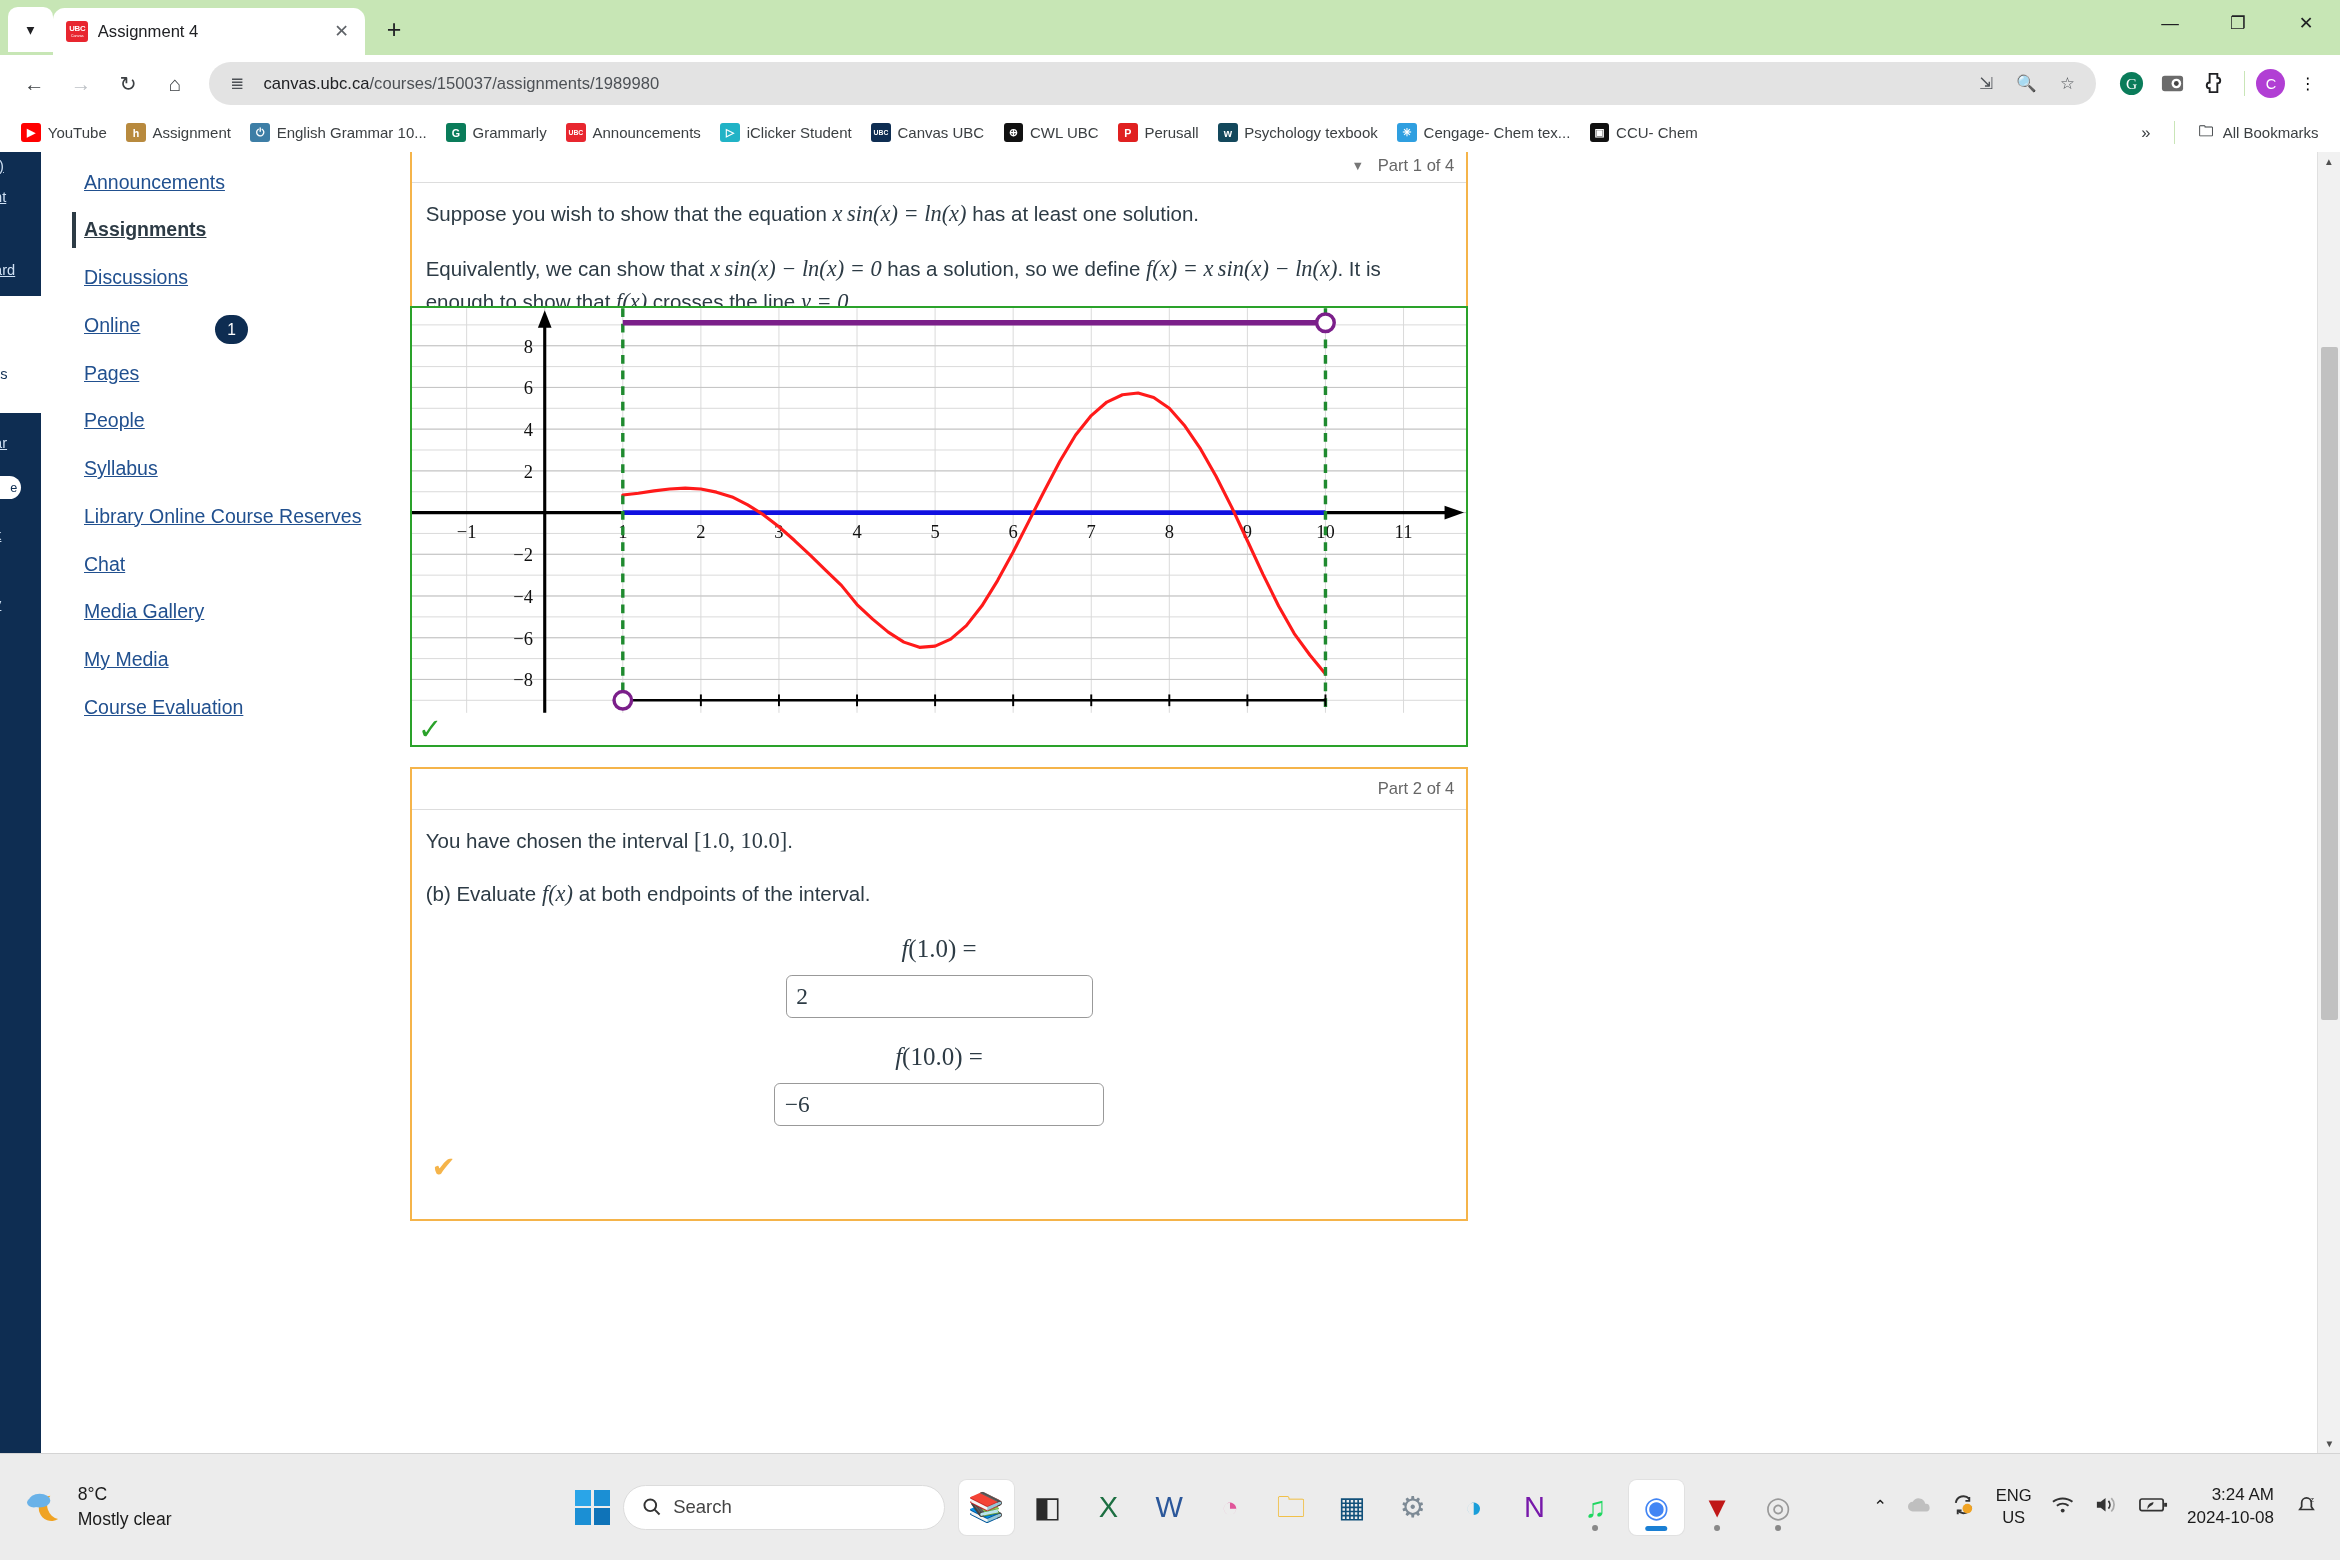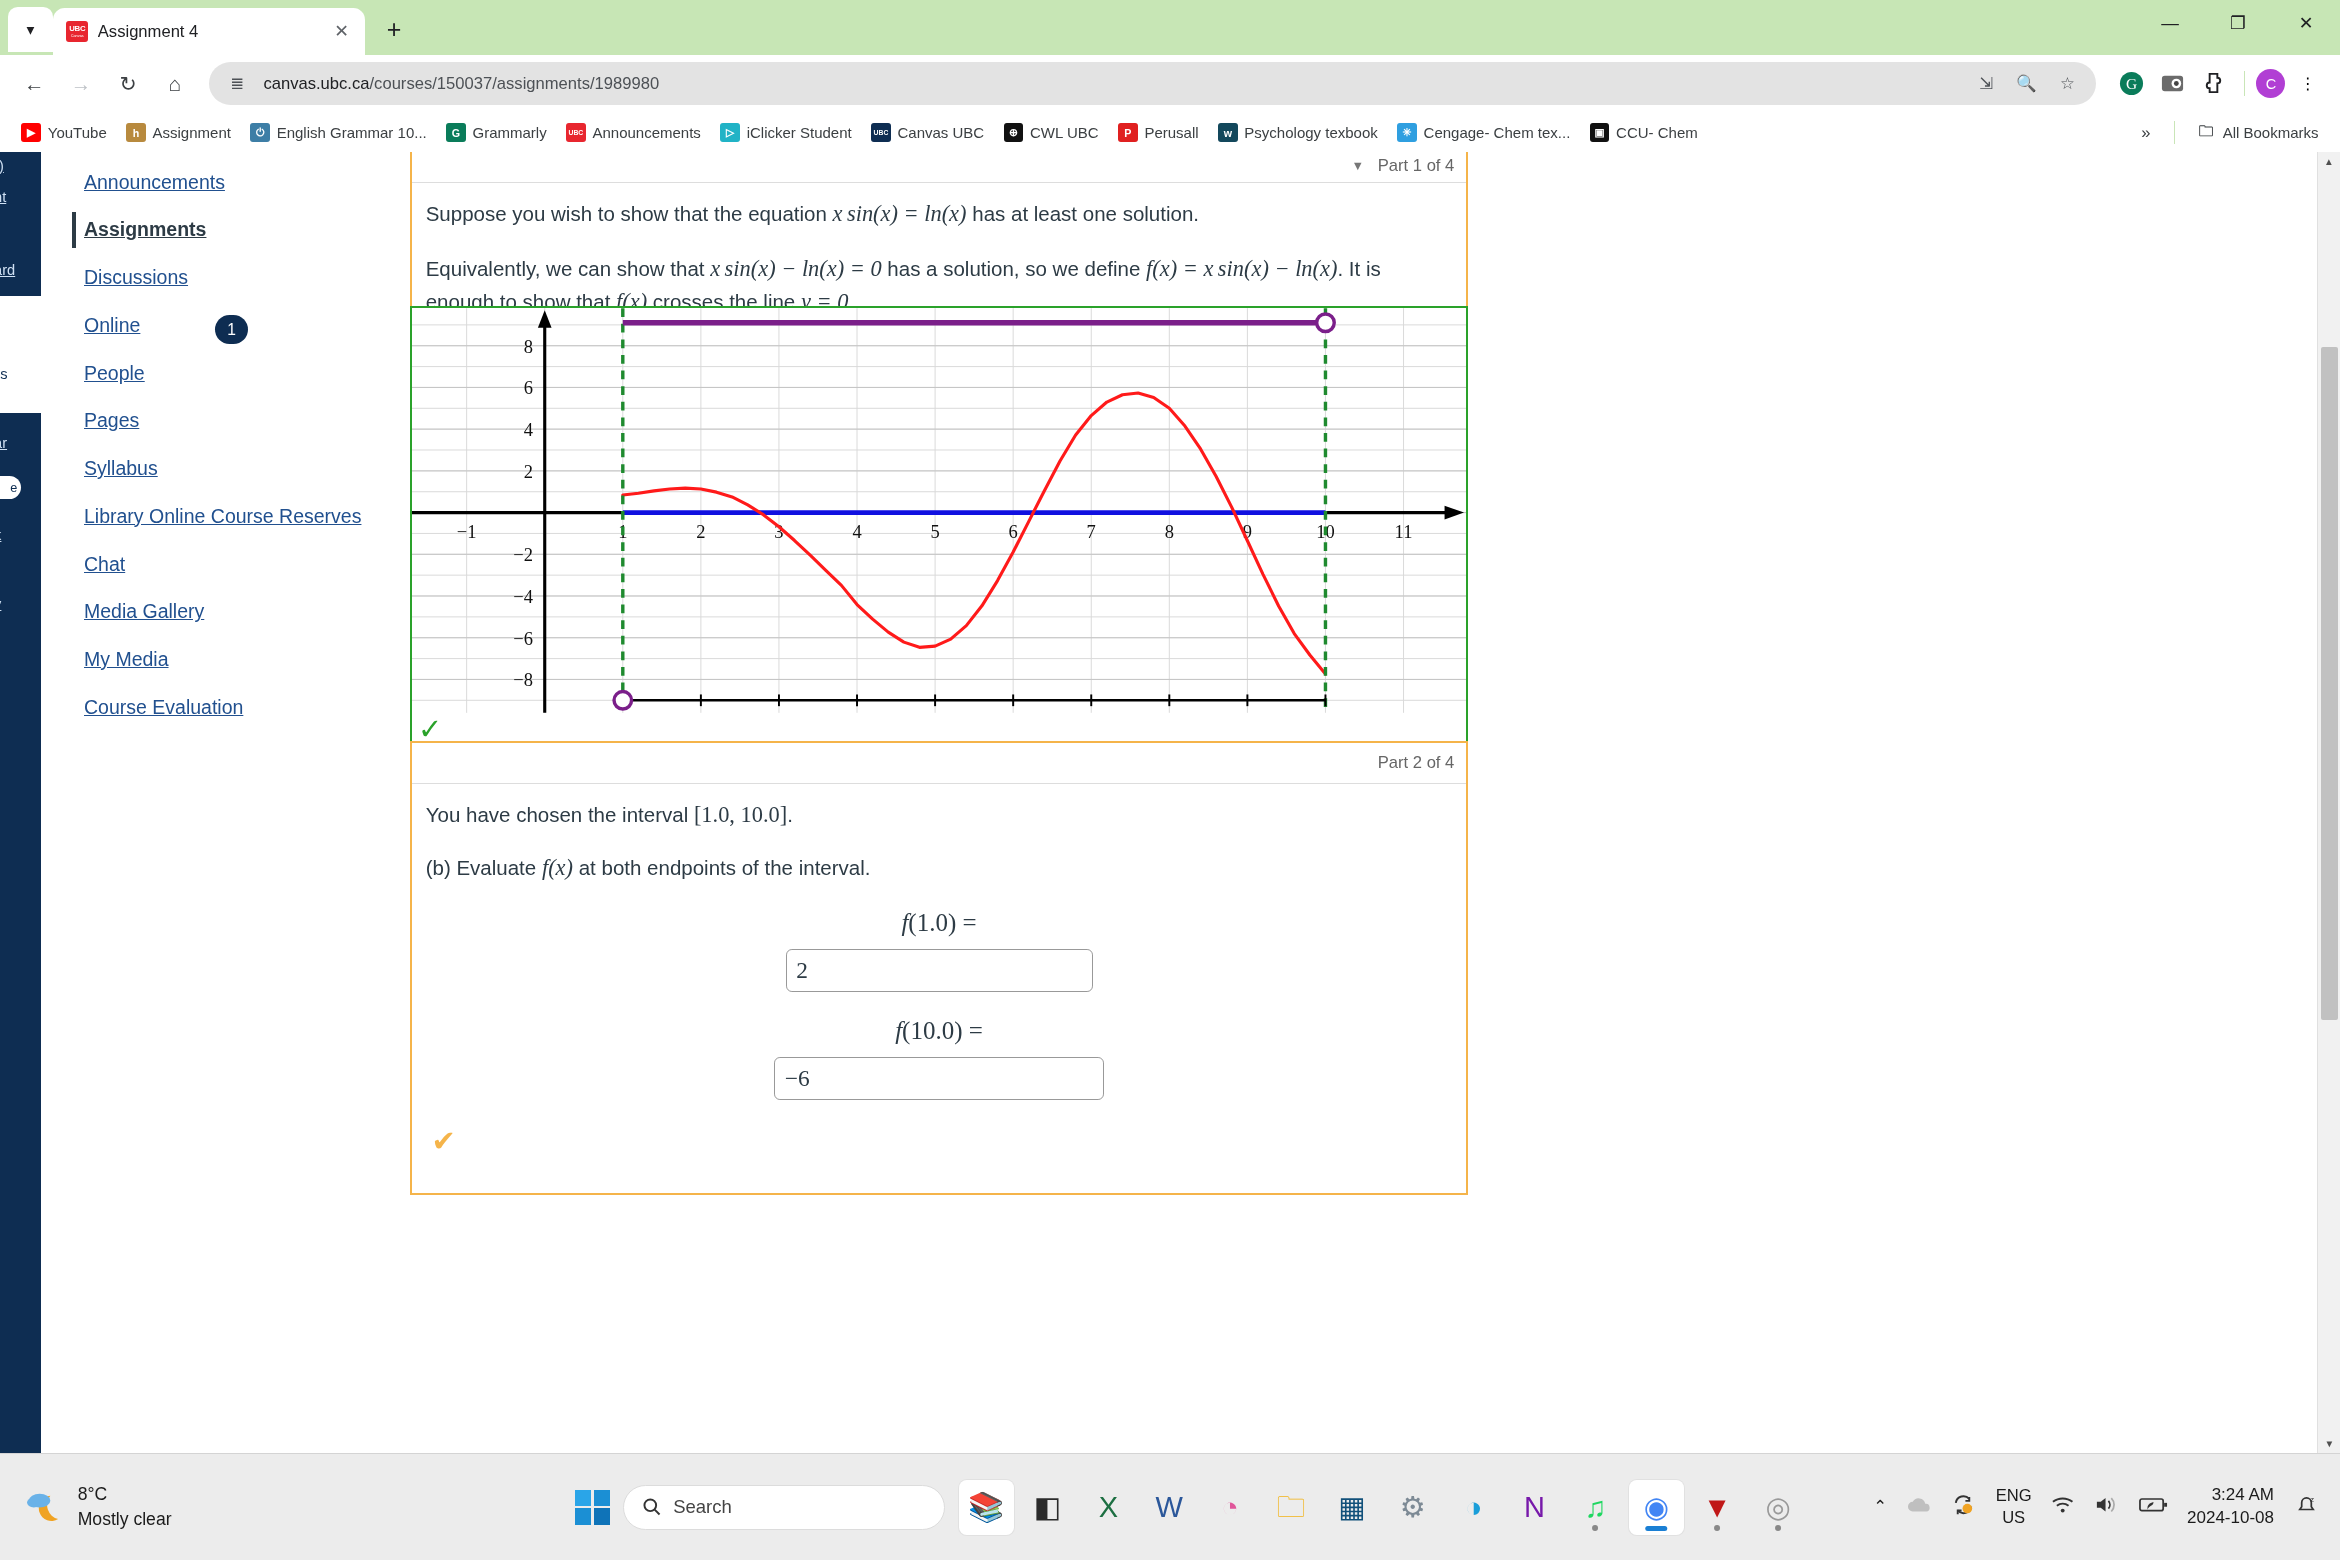--- a/index.html
+++ b/index.html
@@ -288,22 +288,22 @@
     <div class="gn-pill" style="top:324px;">e</div>
     <div class="gn-txt" style="top:375px;">k</div>
     <div class="gn-txt" style="top:444px;">y</div>
   </div>
 
   <div class="coursenav" id="course-nav">
       <div class="cn-item"><span>Announcements</span></div>
       <div class="cn-item active"><span>Assignments</span></div>
       <div class="cn-item"><span>Discussions</span></div>
       <div class="cn-item"><span>Online</span><span class="cn-badge">1</span></div>
+      <div class="cn-item"><span>Pages</span></div>
       <div class="cn-item"><span>People</span></div>
-      <div class="cn-item"><span>Pages</span></div>
       <div class="cn-item"><span>Syllabus</span></div>
       <div class="cn-item"><span>Library Online Course Reserves</span></div>
       <div class="cn-item"><span>Chat</span></div>
       <div class="cn-item"><span>Media Gallery</span></div>
       <div class="cn-item"><span>My Media</span></div>
       <div class="cn-item"><span>Course Evaluation</span></div>
     </div>
 
   <div class="content">
 
@@ -415,21 +415,21 @@
           <line x1="616.5703703703704" y1="396.16494845360825" x2="616.5703703703704" y2="408.16494845360825" stroke="#000" stroke-width="2"></line>
           <line x1="696.6444444444444" y1="396.16494845360825" x2="696.6444444444444" y2="408.16494845360825" stroke="#000" stroke-width="2"></line>
           <line x1="776.7185185185184" y1="396.16494845360825" x2="776.7185185185184" y2="408.16494845360825" stroke="#000" stroke-width="2"></line>
           <line x1="856.7925925925925" y1="396.16494845360825" x2="856.7925925925925" y2="408.16494845360825" stroke="#000" stroke-width="2"></line>
           <line x1="936.8666666666666" y1="396.16494845360825" x2="936.8666666666666" y2="408.16494845360825" stroke="#000" stroke-width="2"></line>
           <circle cx="216.20000000000002" cy="402.16494845360825" r="9" fill="#fff" stroke="#7b1f8a" stroke-width="3.5"></circle>
         </svg>
       <div class="chk green">✓</div>
     </div>
 
-    <div class="part orange" style="top:589px; height:454px; border-top:2px solid #f5b44a;">
+    <div class="part orange" style="top:615px; height:454px; border-top:2px solid #f5b44a;">
       <div class="part-head" style="height:41px;">
         <span>Part 2 of 4</span>
       </div>
       <div class="part-body">
         <p class="ptext" style="margin-bottom:19.5px;">
           <span>You have chosen the interval </span><span class="mu">[1.0, 10.0]</span><span>.</span>
         </p>
         <p class="ptext" style="margin-bottom:5.9px;">
           <span>(b) Evaluate </span><span class="m">f(x)</span><span> at both endpoints of the interval.</span>
         </p>

